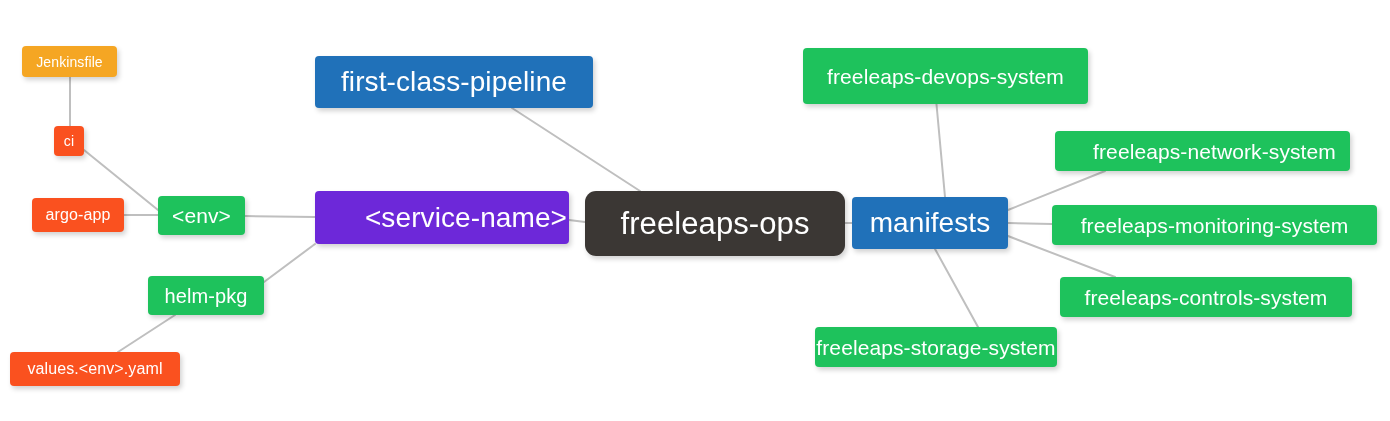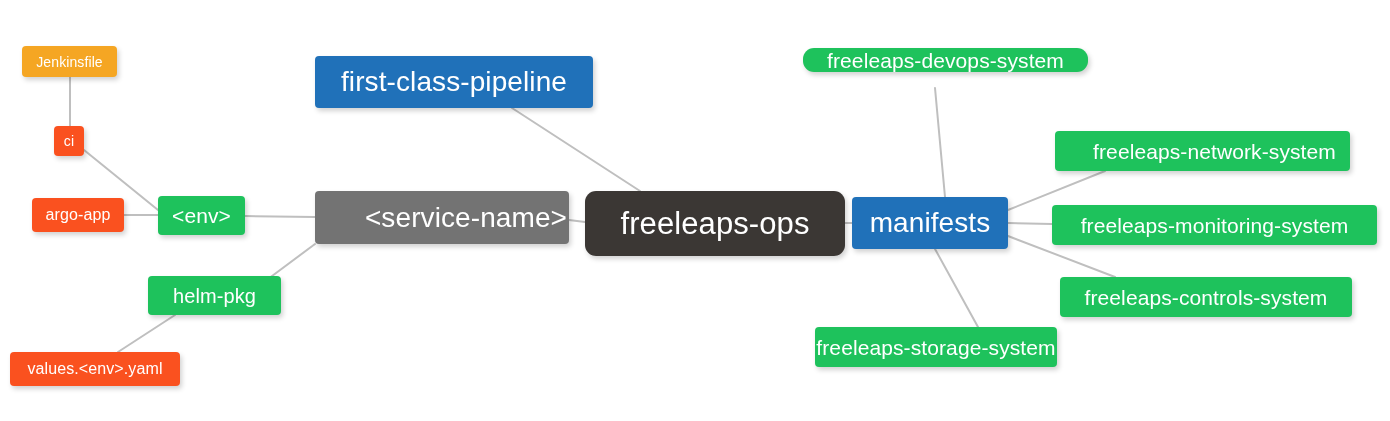--- a/index.html
+++ b/index.html
@@ -78,39 +78,39 @@
       </div>
       <div class="node" style="left: 54px; top: 106px; width: 30px; height: 30px; background: rgb(250, 81, 31); font-size: 14px;">
         <span>ci</span>
       </div>
       <div class="node" style="left: 32px; top: 178px; width: 92px; height: 34px; background: rgb(250, 81, 31); font-size: 16px;">
         <span>argo-app</span>
       </div>
       <div class="node" style="left: 158px; top: 176px; width: 87px; height: 39px; background: rgb(30, 194, 92); font-size: 21px; justify-content: center;">
         <span>&lt;env&gt;</span>
       </div>
-      <div class="node" style="left: 148px; top: 256px; width: 133px; height: 39px; background: rgb(30, 194, 92); font-size: 20px;">
+      <div class="node" style="left: 148px; top: 256px; width: 116px; height: 39px; background: rgb(30, 194, 92); font-size: 20px;">
         <span>helm-pkg</span>
       </div>
       <div class="node" style="left: 10px; top: 332px; width: 170px; height: 34px; background: rgb(250, 81, 31); font-size: 16px;">
         <span>values.&lt;env&gt;.yaml</span>
       </div>
       <div class="node" style="left: 315px; top: 36px; width: 278px; height: 52px; background: rgb(32, 113, 185); font-size: 28px;">
         <span>first-class-pipeline</span>
       </div>
-      <div class="node" style="left: 315px; top: 171px; width: 254px; height: 53px; background: #737373; font-size: 28px; padding-left: 48px;">
+      <div class="node" style="left: 315px; top: 171px; width: 254px; height: 53px; background: #6d28d9; font-size: 28px; padding-left: 48px;">
         <span>&lt;service-name&gt;</span>
       </div>
       <div class="node root" style="left: 585px; top: 171px; width: 260px; height: 65px; background: rgb(59, 55, 52); font-size: 31px;">
         <span>freeleaps-ops</span>
       </div>
       <div class="node" style="left: 852px; top: 177px; width: 156px; height: 52px; background: rgb(32, 113, 185); font-size: 28px;">
         <span>manifests</span>
       </div>
-      <div class="node" style="left: 803px; top: 28px; width: 285px; height: 24px; background: rgb(30, 194, 92); font-size: 21px; border-radius: 11px;">
+      <div class="node" style="left: 803px; top: 28px; width: 285px; height: 56px; background: rgb(30, 194, 92); font-size: 21px;">
         <span>freeleaps-devops-system</span>
       </div>
       <div class="node" style="left: 1055px; top: 111px; width: 295px; height: 40px; background: rgb(30, 194, 92); font-size: 21px; padding-left: 24px;">
         <span>freeleaps-network-system</span>
       </div>
       <div class="node" style="left: 1052px; top: 185px; width: 325px; height: 40px; background: rgb(30, 194, 92); font-size: 21px;">
         <span>freeleaps-monitoring-system</span>
       </div>
       <div class="node" style="left: 1060px; top: 257px; width: 292px; height: 40px; background: rgb(30, 194, 92); font-size: 21px;">
         <span>freeleaps-controls-system</span>

